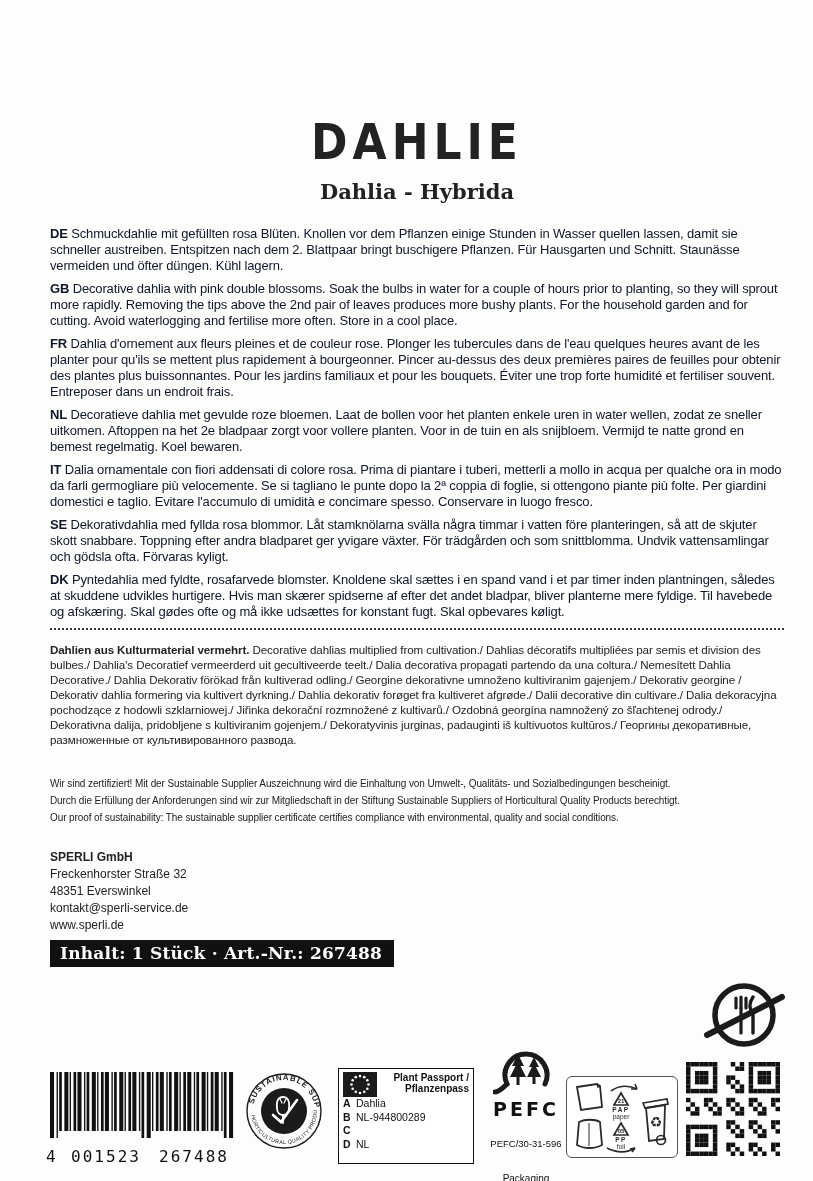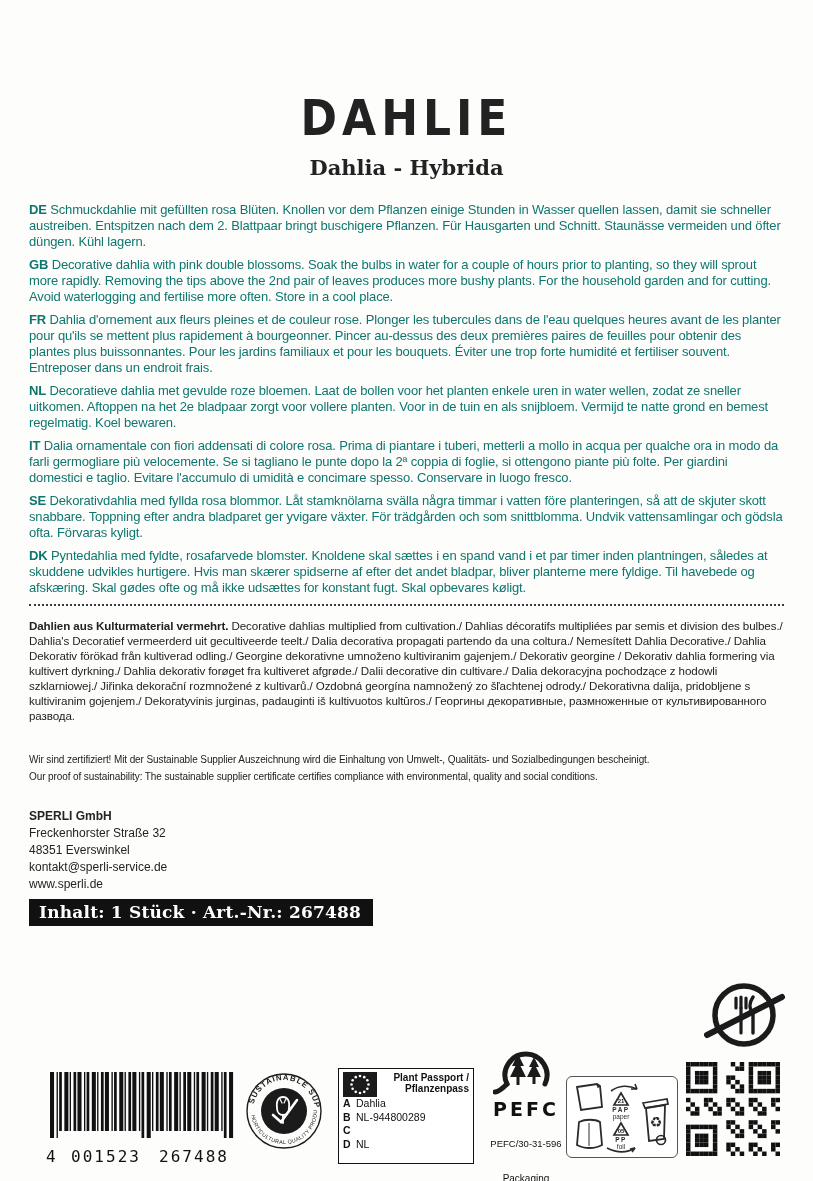--- a/index.html
+++ b/index.html
@@ -2,33 +2,33 @@
 <html><head>
 <meta charset="utf-8">
 <style>
   * { margin:0; padding:0; box-sizing:border-box; }
   html,body { background:#e8e8e8; }
   .page {
     position:relative; width:813px; height:1181px; margin:0 auto;
     background:#fdfdfc; color:#1d1d1b; overflow:hidden;
     font-family:"Liberation Sans", sans-serif;
   }
-  .content { padding:92px 29px 0 29px; }
+  .content { padding:116px 29px 0 29px;margin-left:21px; }
   .title {
     text-align:center; font-family:"DejaVu Sans", sans-serif;
     font-weight:800; font-size:44px; letter-spacing:5px;
     transform:scaleY(1.12); color:#222;
   }
   .subtitle {
     text-align:center; font-family:"DejaVu Serif", serif;
     font-weight:bold; font-size:21px; margin-top:12px; margin-bottom:22px; color:#222;
   }
   .desc p {
     font-size:13px; line-height:16px; letter-spacing:-0.15px;
-    margin-bottom:7px; color:#0f766e;
+    margin-bottom:7px; color:#0f172a;
   }
   .desc b { font-weight:bold; }
   .dotted-divider {
     border:none; border-top:2px dotted #3a3a3a; margin:8px 0 12px 0;
   }
   .propagation {
     font-size:11.6px; line-height:15px; letter-spacing:-0.1px; color:#232323;
   }
   .propagation b { font-weight:bold; }
   .sustain { margin-top:28px; font-size:10px; line-height:17px; letter-spacing:-0.1px; color:#232323; }
@@ -91,20 +91,21 @@
       <p><b>SE</b> <span>Dekorativdahlia med fyllda rosa blommor. Låt stamknölarna svälla några timmar i vatten före planteringen, så att de skjuter skott snabbare. Toppning efter andra bladparet ger yvigare växter. För trädgården och som snittblomma. Undvik vattensamlingar och gödsla ofta. Förvaras kyligt.</span></p>
       <p><b>DK</b> <span>Pyntedahlia med fyldte, rosafarvede blomster. Knoldene skal sættes i en spand vand i et par timer inden plantningen, således at skuddene udvikles hurtigere. Hvis man skærer spidserne af efter det andet bladpar, bliver planterne mere fyldige. Til havebede og afskæring. Skal gødes ofte og må ikke udsættes for konstant fugt. Skal opbevares køligt.</span></p>
     </div>
 
     <hr class="dotted-divider">
 
     <div class="propagation"><b>Dahlien aus Kulturmaterial vermehrt.</b><span> Decorative dahlias multiplied from cultivation./ Dahlias décoratifs multipliées par semis et division des bulbes./ Dahlia's Decoratief vermeerderd uit gecultiveerde teelt./ Dalia decorativa propagati partendo da una coltura./ Nemesített Dahlia Decorative./ Dahlia Dekorativ förökad från kultiverad odling./ Georgine dekorativne umnoženo kultiviranim gajenjem./ Dekorativ georgine / Dekorativ dahlia formering via kultivert dyrkning./ Dahlia dekorativ forøget fra kultiveret afgrøde./ Dalii decorative din cultivare./ Dalia dekoracyjna pochodzące z hodowli szklarniowej./ Jiřinka dekorační rozmnožené z kultivarů./ Ozdobná georgína namnožený zo šľachtenej odrody./ Dekorativna dalija, pridobljene s kultiviranim gojenjem./ Dekoratyvinis jurginas, padauginti iš kultivuotos kultūros./ Георгины декоративные, размноженные от культивированного развода.</span></div>
 
     <div class="sustain">
       <div>Wir sind zertifiziert! Mit der Sustainable Supplier Auszeichnung wird die Einhaltung von Umwelt-, Qualitäts- und Sozialbedingungen bescheinigt.</div>
+      <div>Durch die Erfüllung der Anforderungen sind wir zur Mitgliedschaft in der Stiftung Sustainable Suppliers of Horticultural Quality Products berechtigt.</div>
       <div>Our proof of sustainability: The sustainable supplier certificate certifies compliance with environmental, quality and social conditions.</div>
     </div>
 
     <div class="address">
       <div class="company">SPERLI GmbH</div>
       <div>Freckenhorster Straße 32</div>
       <div>48351 Everswinkel</div>
       <div>kontakt@sperli-service.de</div>
       <div>www.sperli.de</div>
     </div>

